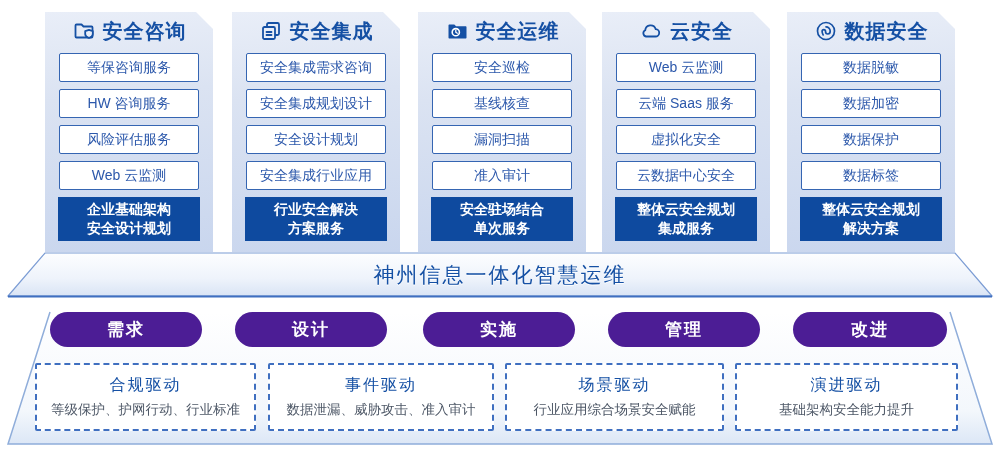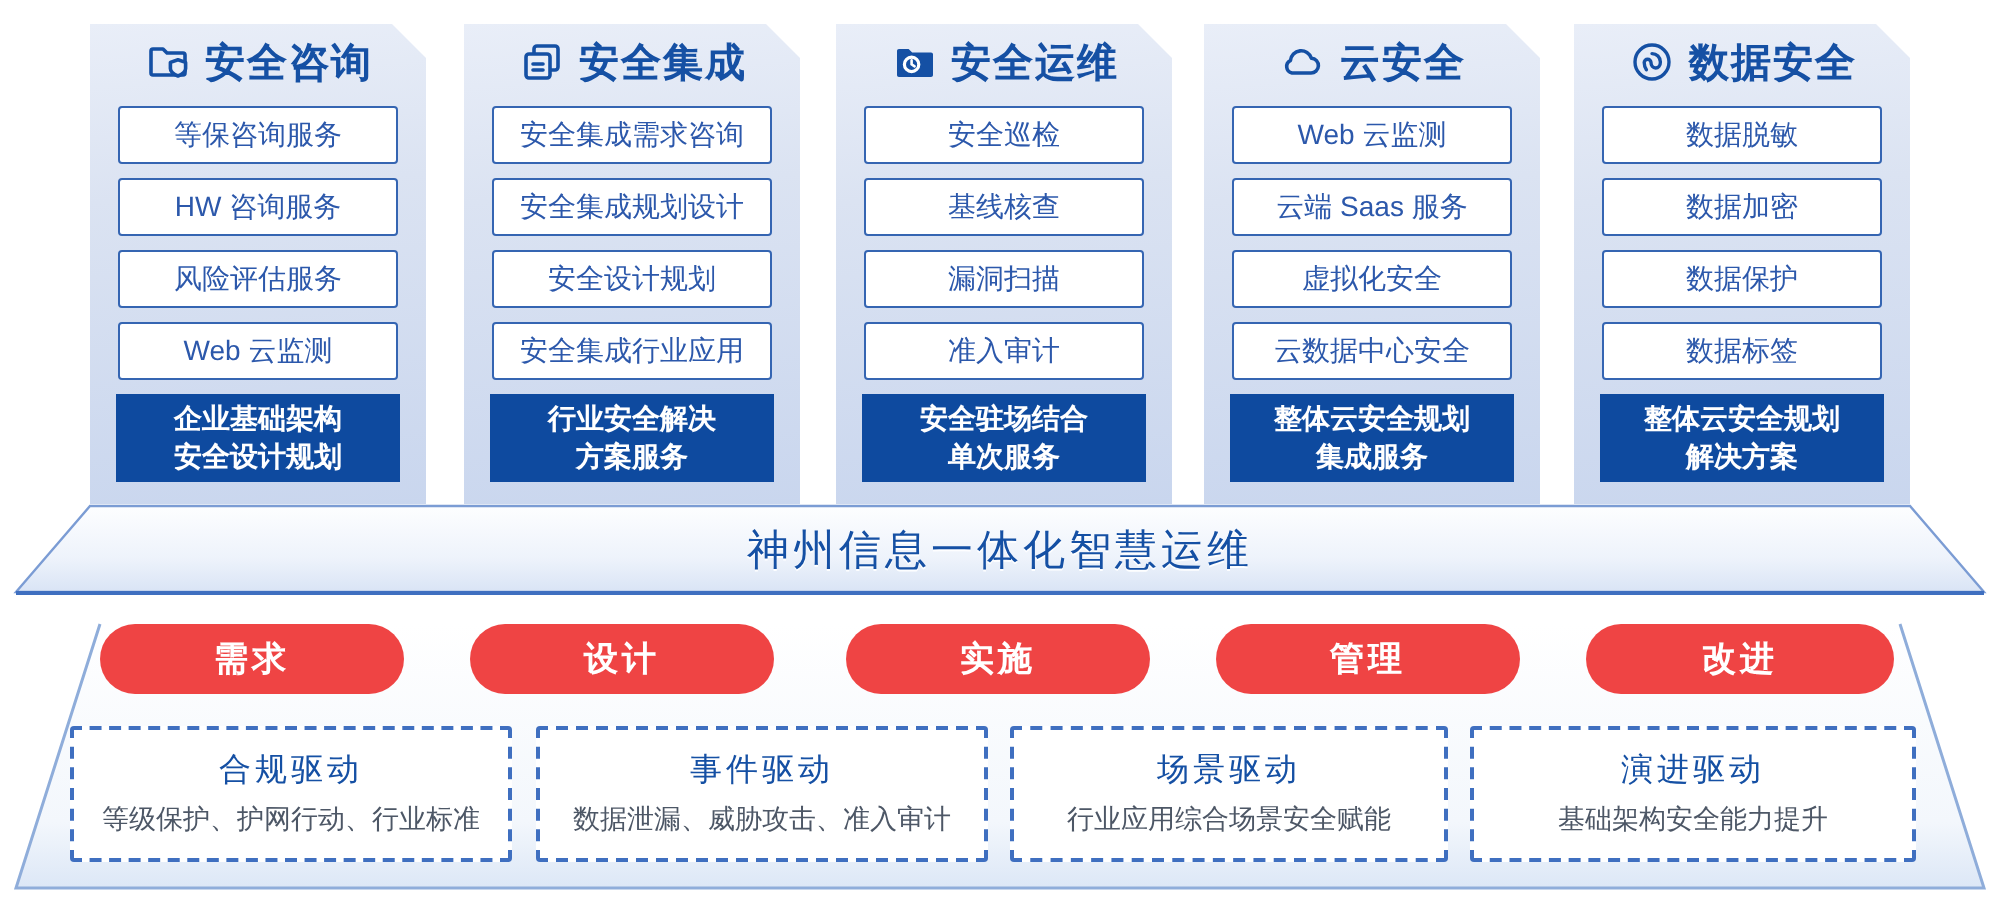--- a/index.html
+++ b/index.html
@@ -36,21 +36,21 @@
     font-size:21px; font-weight:normal; color:#1550a4; letter-spacing:2px;
     text-shadow:0 1px 0 rgba(255,255,255,.9);
   }
 
   
   .base-svg { position:absolute; left:0; top:310px; }
 
   
   .pill {
     position:absolute; top:312px; height:35px; width:152px;
-    background:#ef4444; border-radius:18px;
+    background:#4c1d95; border-radius:18px;
     display:flex; align-items:center; justify-content:center;
     color:#fff; font-size:17px; font-weight:bold; letter-spacing:2px;
   }
 
   
   .driver {
     position:absolute; top:363px; height:68px; background:#fff;
     border:2px dashed #3f6fc0; border-radius:2px;
     display:flex; flex-direction:column; align-items:center; justify-content:center; gap:5px;
   }

